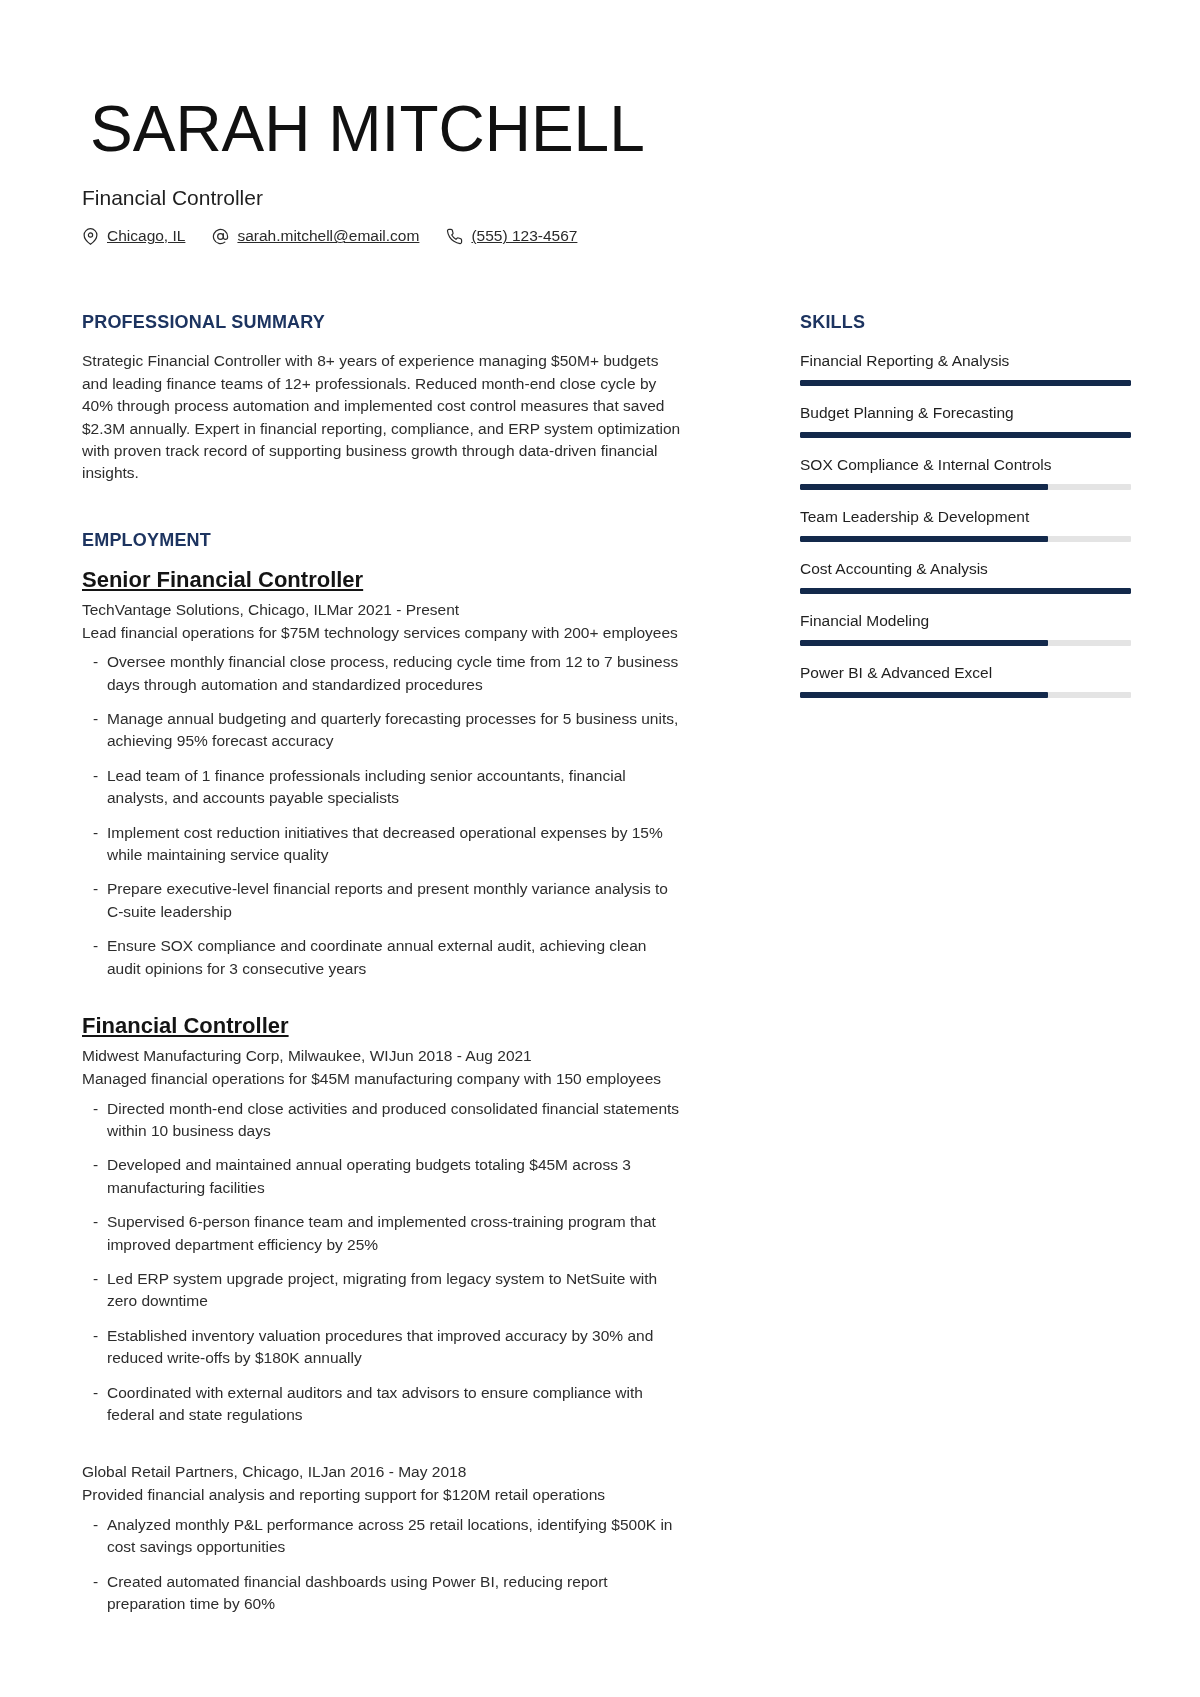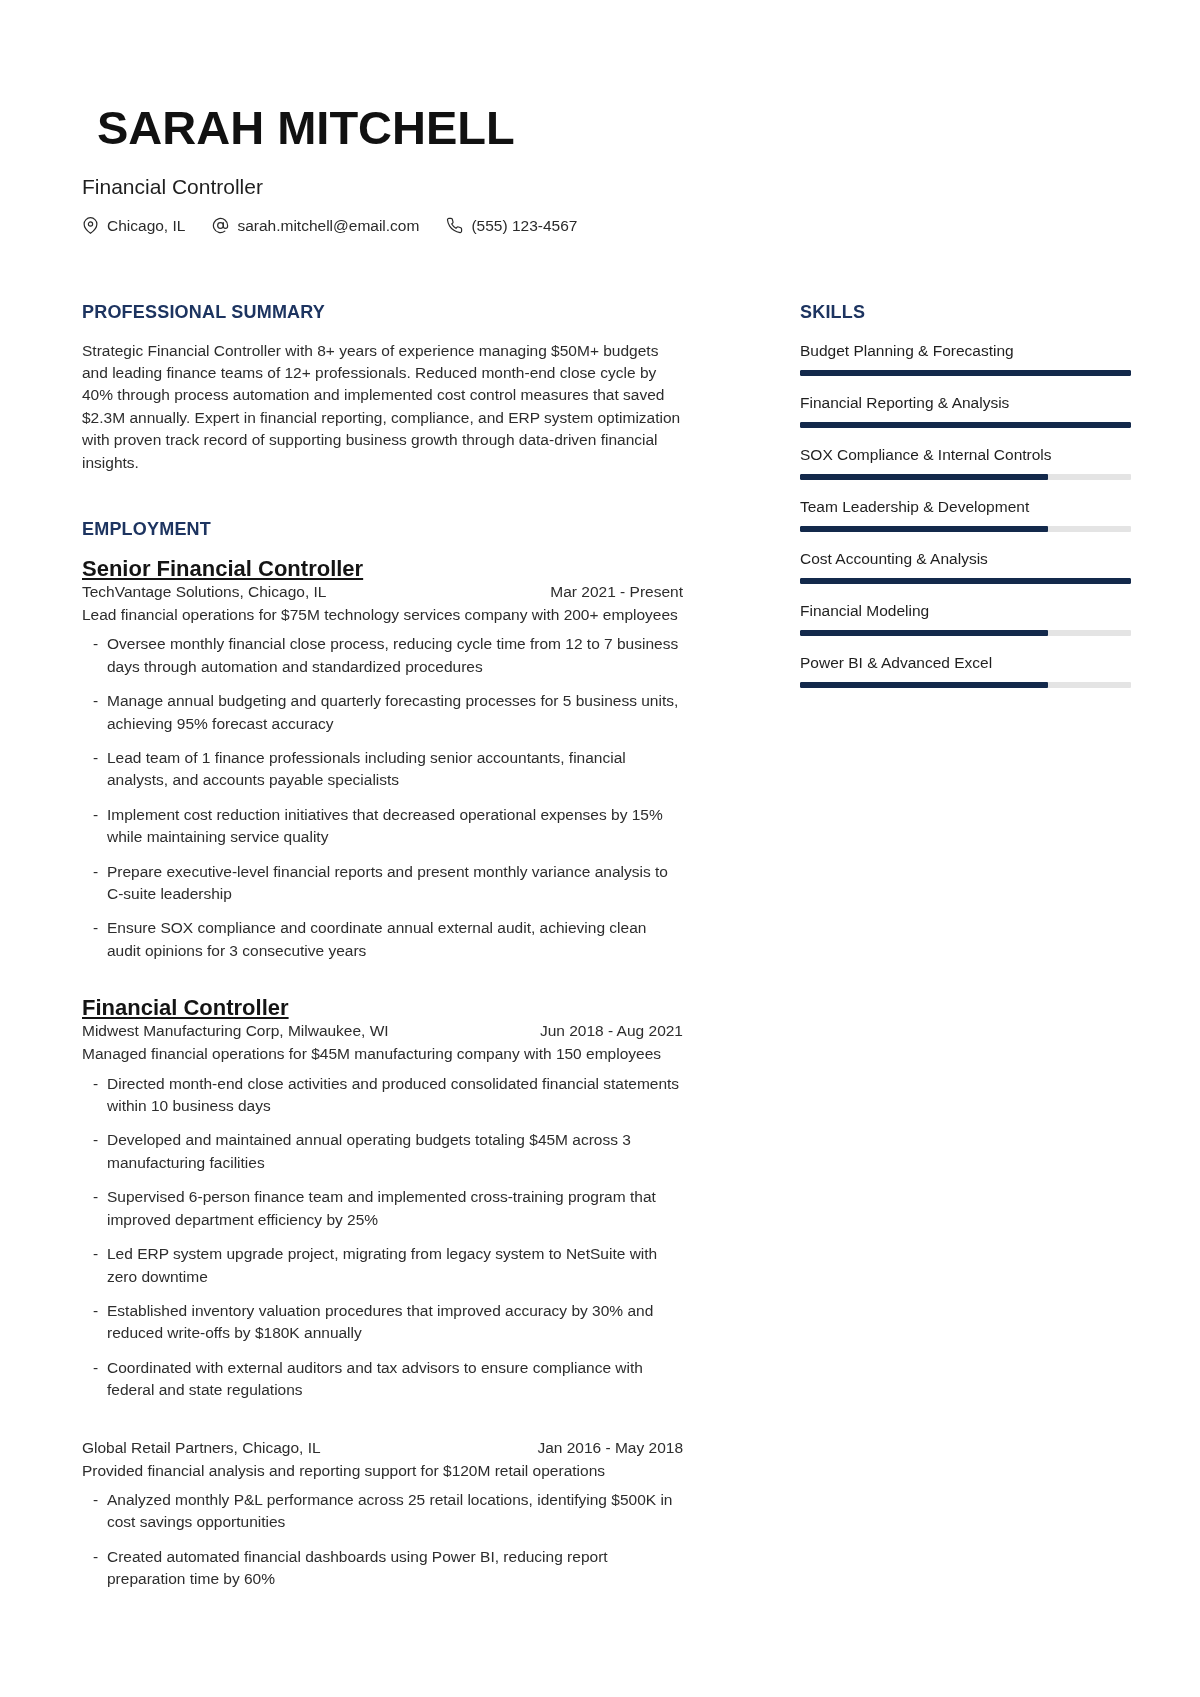--- a/index.html
+++ b/index.html
@@ -13,43 +13,43 @@
   html,body{margin:0;padding:0;background:#ffffff;}
   .page{
     width:1200px;height:1697px;background:#ffffff;
     font-family:"Liberation Sans","DejaVu Sans",sans-serif;
     color:var(--text);
     padding:88px 87px 0 82px;
     overflow:hidden;
   }
   
   .name{
-    margin:15px;font-size:47px;line-height:1.05;font-weight:700;
+    margin:8px;font-size:64px;line-height:1.05;font-weight:400;
     color:#111111;letter-spacing:0px;
   }
   .person-title{margin-top:22px;font-size:21px;color:#1f1f1f;line-height:1.2;}
-  .contact{margin-top:17px;display:flex;align-items:center;gap:27px;font-size:15.5px;color:#2a2a2a;}
+  .contact{margin-top:17px;display:flex;align-items:center;gap:27px;font-size:15.5px;color:#2a2a2a;text-decoration:underline;}
   .contact-item{display:inline-flex;align-items:center;gap:8px;}
   .contact-item .icon{display:inline-flex;width:17px;height:17px;}
   .contact-item .icon svg{width:17px;height:17px;stroke:#2a2a2a;fill:none;stroke-width:1.7;stroke-linecap:round;stroke-linejoin:round;}
   
   .columns{display:flex;gap:117px;margin-top:66px;}
   .col-left{width:601px;flex:none;}
   .col-right{width:331px;flex:none;}
   h2.section-heading{
     margin:0 0 17px 0;font-size:18px;font-weight:700;color:var(--accent);
     letter-spacing:0.2px;line-height:22px;
   }
   .body-text{margin:0;font-size:15.5px;line-height:22.4px;color:var(--text);}
   
   .employment-section{margin-top:44px;}
   .job{margin-bottom:34px;}
   .job:last-child{margin-bottom:0;}
   .job-position{margin:0;font-size:22px;font-weight:700;color:var(--dark);line-height:23px;text-decoration:underline;}
-  .job-meta{display:flex;justify-content:space-between;align-items:baseline;font-size:15.5px;line-height:23px;margin-top:0;color:var(--text);}
+  .job-meta{display:flex;justify-content:flex-start;align-items:baseline;font-size:15.5px;line-height:23px;margin-top:7px;color:var(--text);}
   .job-summary{margin:1px 0 0 0;}
   ul.bullets{list-style:none;margin:7px 0 0 0;padding:0;}
   ul.bullets li{
     display:flex;align-items:flex-start;
     padding-left:11px;margin-bottom:12px;
     font-size:15.5px;line-height:22.4px;color:var(--text);
   }
   ul.bullets li:last-child{margin-bottom:0;}
   ul.bullets .dash{flex:none;width:14px;}
   
@@ -209,28 +209,28 @@
   </div>
 </div>
       </section>
     </div>
 
     <aside class="col-right">
       <section>
         <h2 class="section-heading">SKILLS</h2>
         <div id="skills">
   <div class="skill">
+    <div class="skill-label">Financial Reporting &amp; Analysis</div>
+    <div class="skill-bar">
+      <div class="skill-fill" style="width: 100%;"></div>
+    </div>
+  </div>
+
+  <div class="skill">
     <div class="skill-label">Budget Planning &amp; Forecasting</div>
-    <div class="skill-bar">
-      <div class="skill-fill" style="width: 100%;"></div>
-    </div>
-  </div>
-
-  <div class="skill">
-    <div class="skill-label">Financial Reporting &amp; Analysis</div>
     <div class="skill-bar">
       <div class="skill-fill" style="width: 100%;"></div>
     </div>
   </div>
 
 
   <div class="skill">
     <div class="skill-label">SOX Compliance &amp; Internal Controls</div>
     <div class="skill-bar">
       <div class="skill-fill" style="width: 75%;"></div>

